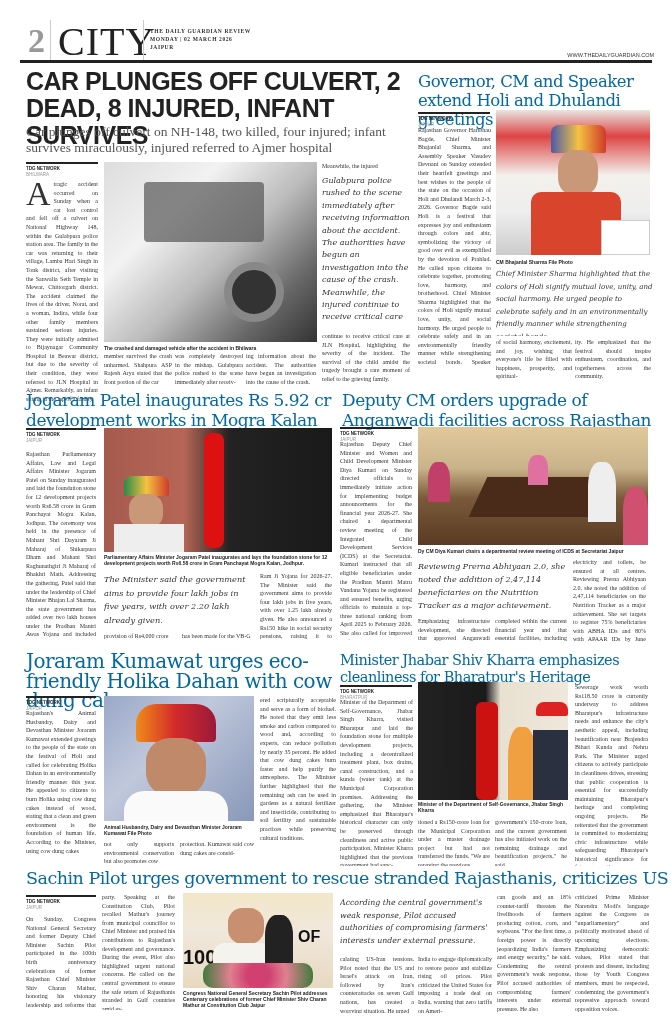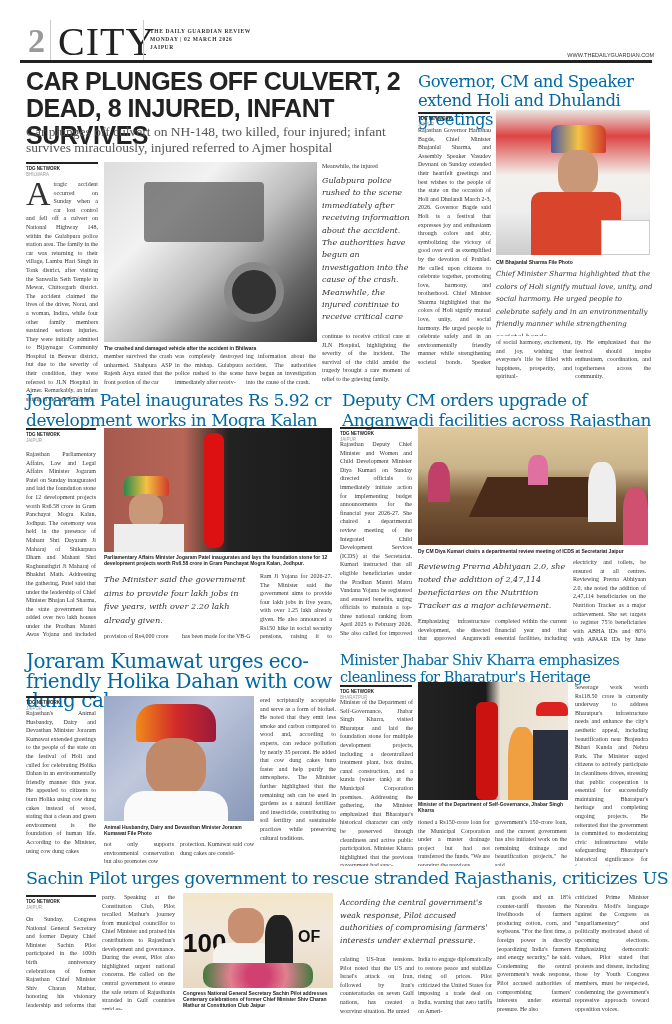--- a/index.html
+++ b/index.html
@@ -123,21 +123,21 @@
 <div class="abs cap" style="left:418px;top:801px;width:150px">Minister of the Department of Self-Governance, Jhabar Singh Kharra</div>
 <div class="abs body" style="left:418px;top:818px;width:72px;height:48px">tioned a Rs150-crore loan for the Municipal Corporation under a master drainage project but had not transferred the funds. "We are repaying the previous</div>
 <div class="abs body" style="left:495px;top:818px;width:72px;height:48px">government's 150-crore loan, and the current government has also initiated work on the remaining drainage and beautification projects," he said.</div>
 <div class="abs body" style="left:575px;top:683px;width:73px;height:183px">Sewerage work worth Rs118.50 crore is currently underway to address Bharatpur's infrastructure needs and enhance the city's aesthetic appeal, including beautification near Brajendra Bihari Kunda and Nehru Park. The Minister urged citizens to actively participate in cleanliness drives, stressing that public cooperation is essential for successfully maintaining Bharatpur's heritage and completing ongoing projects. He reiterated that the government is committed to modernizing civic infrastructure while safeguarding Bharatpur's historical significance for future generations.</div>
 
 <div class="abs hl-serif" style="left:26px;top:868px;width:640px;font-size:17.5px;line-height:20px;white-space:nowrap">Sachin Pilot urges government to rescue stranded Rajasthanis, criticizes US Trade deal</div>
 <div class="abs byline" style="left:26px;top:895px;width:70px"><span>TDG NETWORK</span><span class="loc">JAIPUR</span></div>
 <div class="abs body" style="left:26px;top:915px;width:70px;height:95px">On Sunday, Congress National General Secretary and former Deputy Chief Minister Sachin Pilot participated in the 100th birth anniversary celebrations of former Rajasthan Chief Minister Shiv Charan Mathur, honoring his visionary leadership and reforms that strengthened the state and the Congress</div>
 <div class="abs body" style="left:102px;top:893px;width:73px;height:117px">party. Speaking at the Constitution Club, Pilot recalled Mathur's journey from municipal councillor to Chief Minister and praised his contributions to Rajasthan's development and governance. During the event, Pilot also highlighted urgent national concerns. He called on the central government to ensure the safe return of Rajasthanis stranded in Gulf countries amid es-</div>
 <div class="abs photo" style="left:183px;top:893px;width:150px;height:95px;background:linear-gradient(180deg,#f3e6c8 0%,#f0e8dc 40%,#e8d8c0 100%)">
-  <div style="position:absolute;left:0;top:35px;font-family:'Liberation Sans',sans-serif;font-weight:bold;font-size:26px;color:#111">100</div>
+  <div style="position:absolute;left:0;top:53px;font-family:'Liberation Sans',sans-serif;font-weight:bold;font-size:20px;color:#111">100</div>
   <div style="position:absolute;left:100px;top:35px;font-family:'Liberation Sans',sans-serif;font-weight:bold;font-size:16px;color:#111">S OF</div>
   <div style="position:absolute;left:45px;top:15px;width:36px;height:36px;background:#c89070;border-radius:40%"></div>
   <div style="position:absolute;left:30px;top:50px;width:60px;height:45px;background:#f5f3ee;border-radius:12px 12px 0 0"></div>
   <div style="position:absolute;left:82px;top:22px;width:28px;height:50px;background:#222;border-radius:40% 40% 0 0"></div>
   <div style="position:absolute;left:20px;top:70px;width:110px;height:25px;background:radial-gradient(circle,#d04070 20%,#e08090 50%,#3a7a3a 100%);border-radius:10px"></div>
 </div>
 <div class="abs cap" style="left:183px;top:990px;width:152px">Congress National General Secretary Sachin Pilot addresses Centenary celebrations of former Chief Minister Shiv Charan Mathur at Constitution Club Jaipur</div>
 <div class="abs pull" style="left:340px;top:897px;width:160px;height:52px;font-size:7.8px;line-height:12.5px">According the central government's weak response, Pilot accused authorities of compromising farmers' interests under external pressure.</div>
 <div class="abs body" style="left:340px;top:955px;width:74px;height:58px">calating US-Iran tensions. Pilot noted that the US and Israel's attack on Iran, followed by Iran's counterattacks on seven Gulf nations, has created a worrying situation. He urged</div>
 <div class="abs body" style="left:418px;top:955px;width:74px;height:58px">India to engage diplomatically to restore peace and stabilize rising oil prices. Pilot criticized the United States for imposing a trade deal on India, warning that zero tariffs on Ameri-</div>

